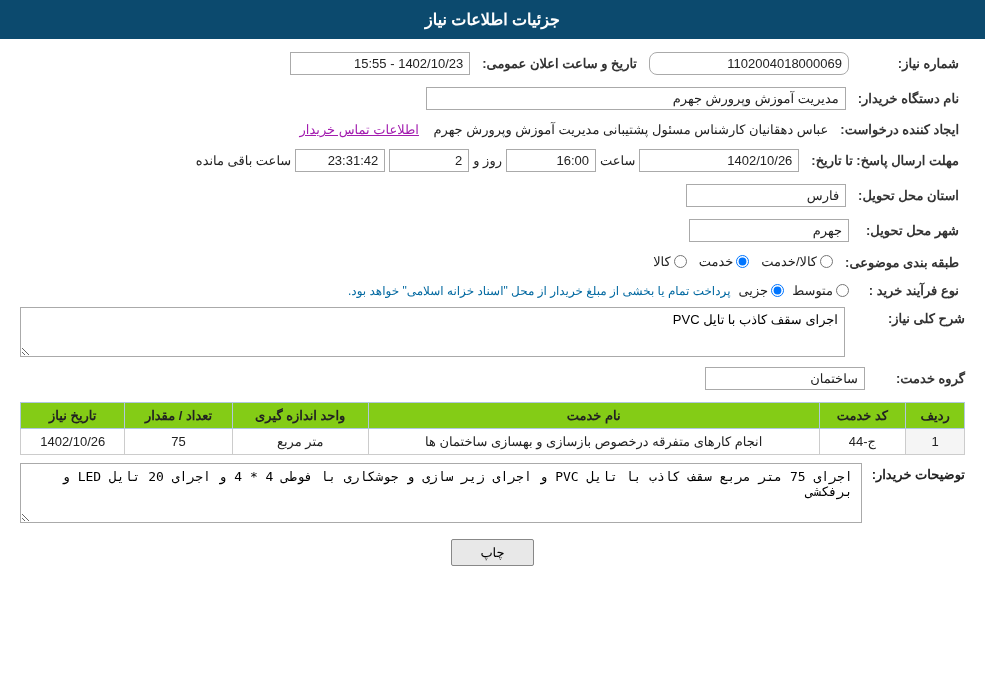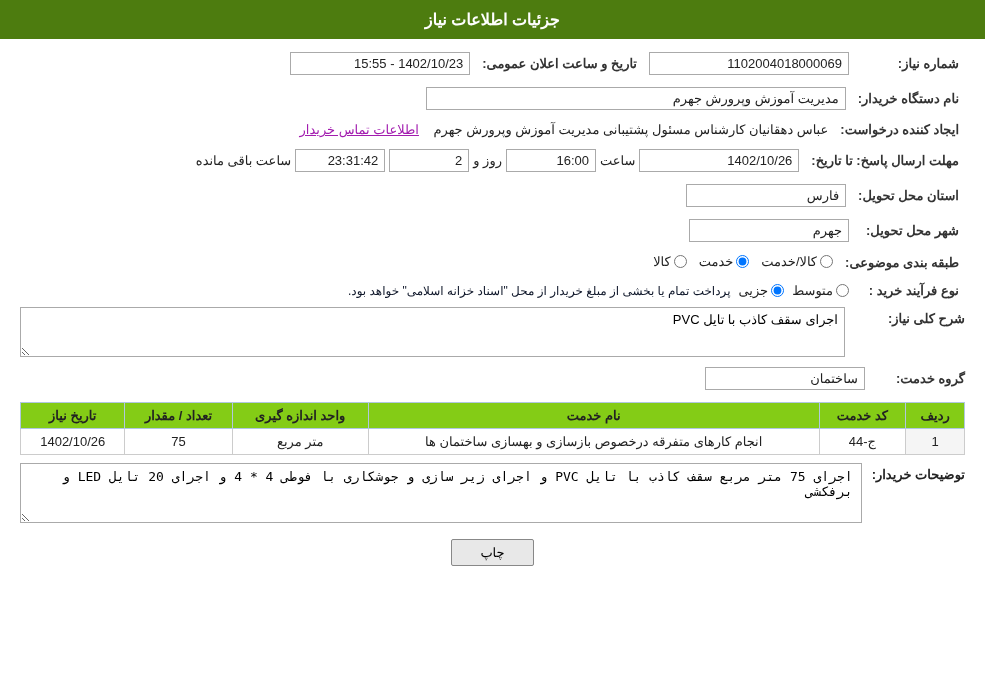--- a/index.html
+++ b/index.html
@@ -10,21 +10,21 @@
       font-size: 13px;
       color: #222;
     }
     .page-wrapper {
       width: 985px;
       min-height: 691px;
       background: #fff;
       margin: 0 auto;
     }
     .header-bar {
-      background: #4d7c0f;
+      background: #0c4a6e;
       color: #fff;
       text-align: center;
       padding: 10px 0;
       font-size: 16px;
       font-weight: bold;
     }
     .content {
       padding: 10px 20px 20px 20px;
     }
     .info-table {
@@ -184,21 +184,21 @@
   <div class="header-bar">
     <span>جزئیات اطلاعات نیاز</span>
   </div>
   <div class="content">
 
     <table class="info-table">
       <tbody>
           <tr>
         <td class="label-cell" style="width:110px;">شماره نیاز:</td>
         <td class="value-cell" style="width:200px;">
-          <div class="input-box input-wide" style="width:200px;">1102004018000069</div>
+          <div class="input-box input-wide" style="width:200px;border-radius:8px;">1102004018000069</div>
         </td>
         <td class="label-cell" style="width:160px;">تاریخ و ساعت اعلان عمومی:</td>
         <td class="value-cell">
           <div class="input-box" style="width:180px;">1402/10/23 - 15:55</div>
         </td>
         <td></td>
       </tr>
     </tbody>
       </table>
 
@@ -298,21 +298,21 @@
         <td>
           <div class="subtype-row">
             <label class="radio-item">
               <input type="radio" name="subtype" style=""> 
                   <span>متوسط</span>
             </label>
             <label class="radio-item">
               <input type="radio" name="subtype" checked="" style=""> 
                   <span>جزیی</span>
             </label>
-            <span style="font-size:12px;color:#0f172a;">پرداخت تمام یا بخشی از مبلغ خریدار از محل "اسناد خزانه اسلامی" خواهد بود.</span>
+            <span style="font-size:12px;color:#0369a1;">پرداخت تمام یا بخشی از مبلغ خریدار از محل "اسناد خزانه اسلامی" خواهد بود.</span>
           </div>
         </td>
       </tr>
     </tbody>
       </table>
 
     <div style="display:flex;align-items:flex-start;gap:10px;direction:rtl;margin:6px 0;">
       <span class="label-cell" style="min-width:110px;font-weight:bold;padding-top:4px;">شرح کلی نیاز:</span>
       <textarea class="textarea-box" style="height: 50px;" readonly="">اجرای سقف کاذب با تایل PVC</textarea>
     </div>

